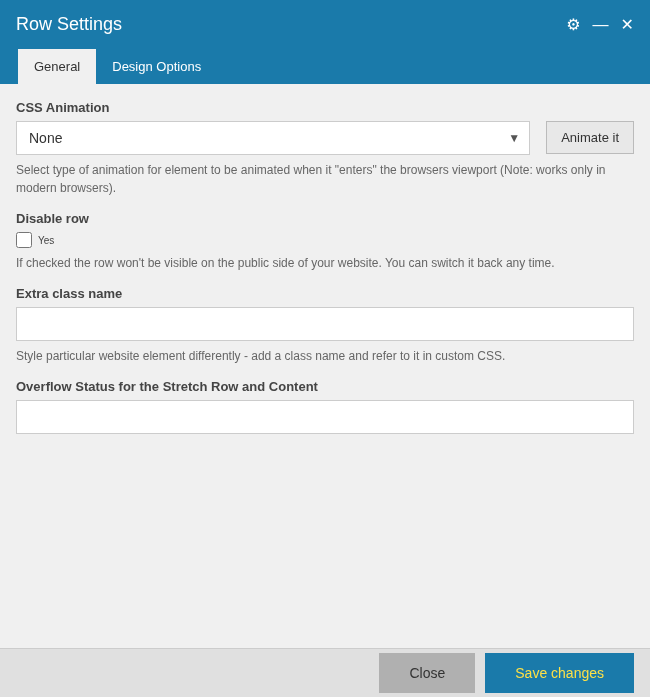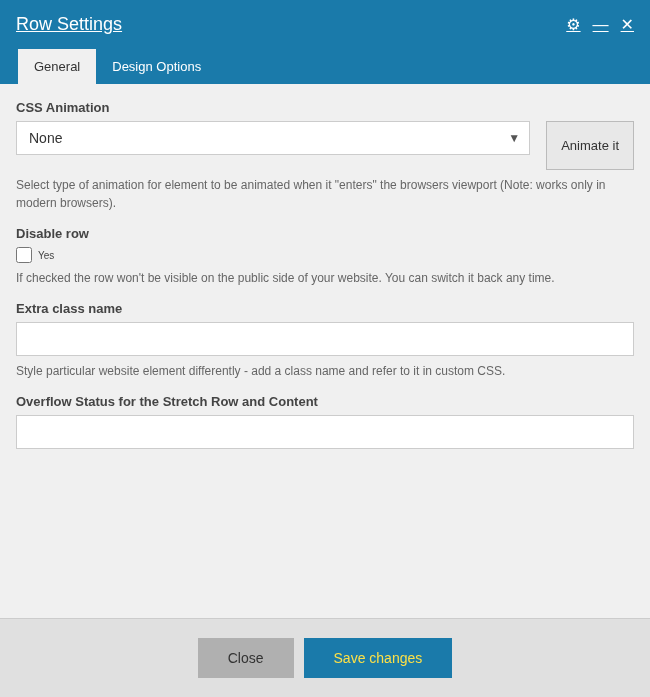--- a/index.html
+++ b/index.html
@@ -27,21 +27,20 @@
       box-shadow: 0 2px 10px rgba(0,0,0,0.3);
     }
 
     .dialog-header {
       background: #1a7aaa;
       color: white;
       padding: 14px 16px;
       display: flex;
       align-items: center;
       justify-content: space-between;
-      text-decoration: underline;
     }
 
     .dialog-title {
       font-size: 18px;
       font-weight: normal;
     }
 
     .header-icons {
       display: flex;
       gap: 12px;
@@ -113,21 +112,21 @@
       position: absolute;
       right: 10px;
       top: 50%;
       transform: translateY(-50%);
       pointer-events: none;
       color: #555;
       font-size: 12px;
     }
 
     .animate-btn {
-      padding: 16px 14px;
+      padding: 8px 14px;
       font-size: 13px;
       background: #e8e8e8;
       border: 1px solid #bbb;
       color: #333;
       cursor: pointer;
       white-space: nowrap;
     }
 
     .hint-text {
       font-size: 12px;
@@ -170,24 +169,24 @@
     .overflow-input {
       width: 270px;
       padding: 8px 12px;
       font-size: 14px;
       border: 1px solid #ccc;
       background: white;
     }
 
     .dialog-footer {
       background: #e0e0e0;
-      padding: 19px 16px;
+      padding: 4px 16px;
       display: flex;
       gap: 10px;
-      justify-content: center;
+      justify-content: flex-end;
       border-top: 1px solid #ccc;
     }
 
     .btn-close {
       padding: 12px 30px;
       background: #b0b0b0;
       border: none;
       color: #333;
       font-size: 14px;
       cursor: pointer;

